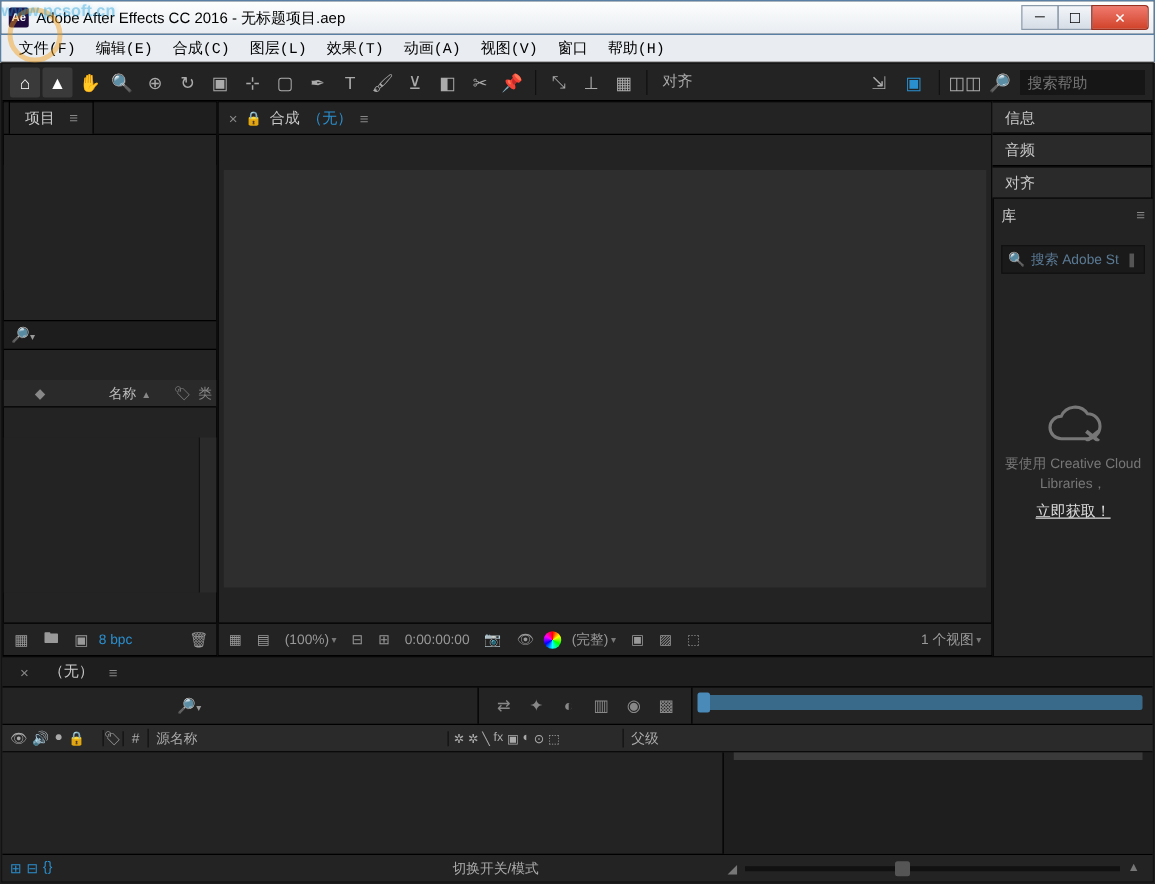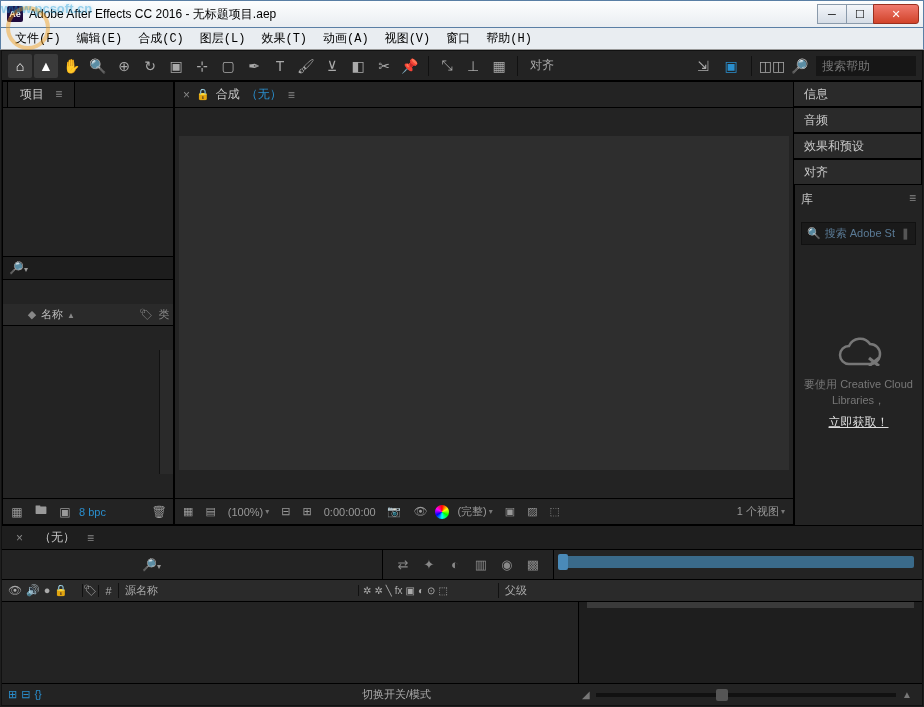--- a/index.html
+++ b/index.html
@@ -42,21 +42,21 @@
 
 .project-panel { width: 172px; display: flex; flex-direction: column; }
 .panel-tabbar { height: 26px; display: flex; align-items: flex-end; background: #1e1e1e; border-bottom: 1px solid #000; }
 .panel-tab { background: #2e2e2e; color: #c8c8c8; font-size: 12px; padding: 4px 12px; border: 1px solid #000; border-bottom: none; margin-left: 4px; cursor: pointer; }
 .panel-tab.active { background: #232323; }
 .panel-tab .menu-eq { margin-left: 8px; color: #888; }
 .project-thumb { height: 100px; background: #232323; }
 .project-search { height: 24px; display: flex; align-items: center; padding: 0 6px; background: #1d1d1d; border-top: 1px solid #000; border-bottom: 1px solid #000; }
 .project-search .sicon { color: #999; font-size: 12px; }
 .project-cols { height: 22px; background: #2a2a2a; border-bottom: 1px solid #000; display: flex; align-items: center; font-size: 11px; color: #bbb; padding-left: 20px; }
-.project-cols .col-name { flex: 1; }
+.project-cols .col-name { flex: 1; margin-left: 46px; }
 .project-cols .sort-tri { font-size: 8px; color: #888; margin-left: 4px; }
 .project-cols .col-icon { width: 18px; text-align: center; color: #888; }
 .project-list { flex: 1; background: #232323; display: flex; }
 .project-list .list-area { flex: 1; }
 .project-list .sbar { width: 14px; background: #2a2a2a; border-left: 1px solid #111; }
 .project-footer { height: 26px; background: #232323; border-top: 1px solid #000; display: flex; align-items: center; padding: 0 4px; gap: 4px; }
 .pf-btn { width: 20px; height: 20px; color: #999; display: flex; align-items: center; justify-content: center; cursor: pointer; font-size: 12px; }
 .bpc { color: #2a8fce; font-size: 11px; cursor: pointer; }
 
 
@@ -247,21 +247,20 @@
         <div class="vf-item">
             <span>1 个视图</span>
             <span class="dd">▾</span>
           </div>
       </div>
     </div>
 
     <div class="right-sidebar">
       <div class="side-panel-hdr">信息</div>
       <div class="side-panel-hdr">音频</div>
-      <div class="side-panel-hdr">效果和预设</div>
       <div class="side-panel-hdr">对齐</div>
       <div class="lib-panel">
         <div class="lib-hdr">
           <span>库</span>
           <span style="color:#888">≡</span>
         </div>
         <div class="lib-search">
           <span>🔍</span>
           <span>搜索 Adobe St</span>
           <span style="margin-left:auto;color:#555">❚</span>

